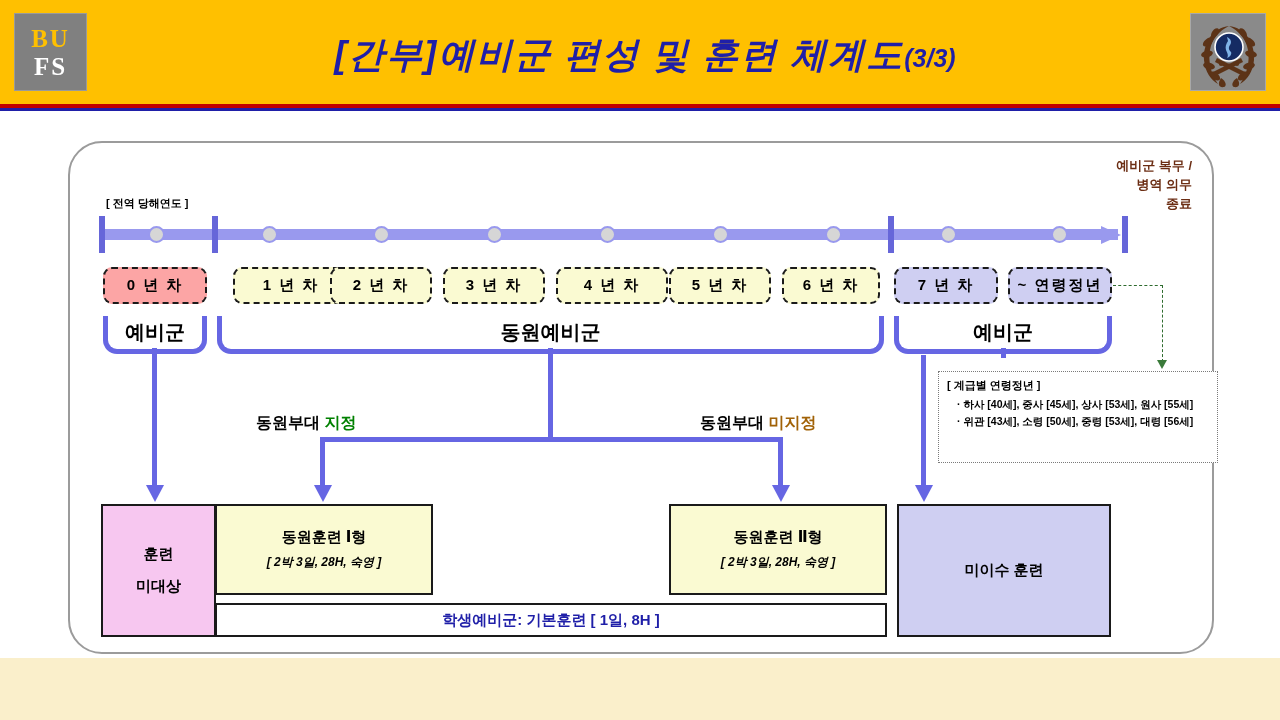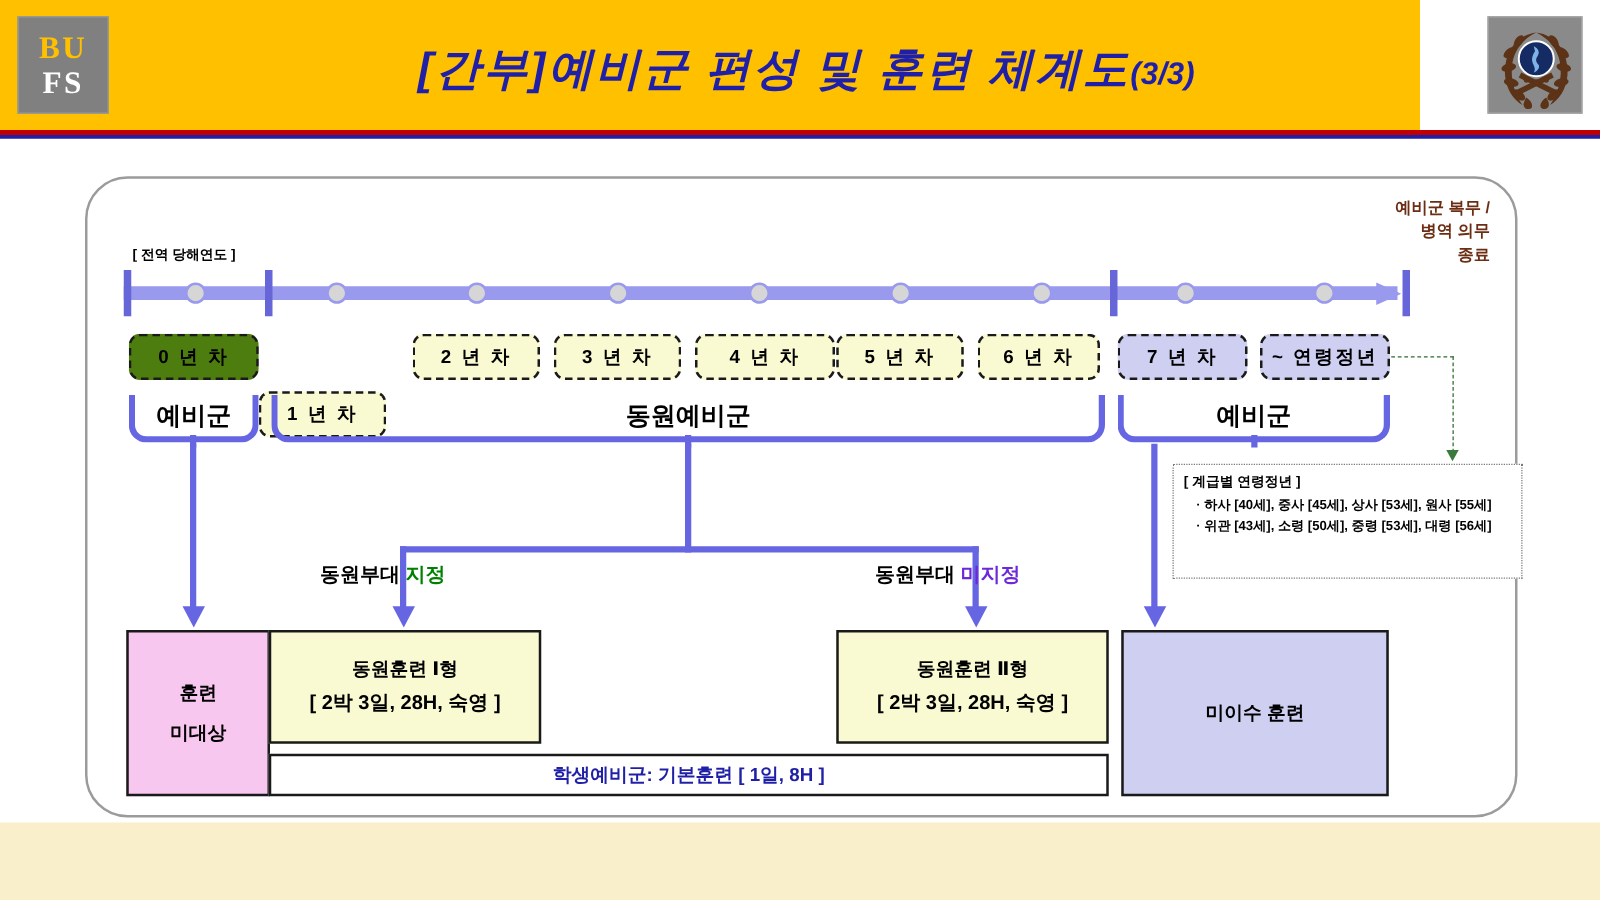--- a/index.html
+++ b/index.html
@@ -6,21 +6,21 @@
   html, body {
     width: 1280px; height: 720px;
     font-family: "Liberation Sans", "DejaVu Sans", sans-serif;
     background: #ffffff;
     overflow: hidden;
   }
   #root { position: relative; width: 1280px; height: 720px; }
 
   
   .header {
-    position: absolute; left: 0; top: 0; width: 1136px; height: 104px;
+    position: absolute; left: 0; top: 0; width: 1280px; height: 104px;
     background: #FFC000;
   }
   .header-rule-red {
     position: absolute; left: 0; top: 104px; width: 1280px; height: 4px;
     background: #C00000;
   }
   .header-rule-blue {
     position: absolute; left: 0; top: 108px; width: 1280px; height: 3px;
     background: #1F1FA8;
   }
@@ -93,21 +93,21 @@
 
   
   .ybox {
     position: absolute; top: 267px; height: 37px;
     border: 2px dashed #1a1a1a;
     border-radius: 9px;
     display: flex; align-items: center; justify-content: center;
     font-size: 15px; font-weight: bold; color: #000000;
     letter-spacing: 2px; white-space: nowrap;
   }
-  .ybox.green  { background: #4d7c0f; }
+  .ybox.green  { background: #fca5a5; }
   .ybox.yellow { background: #FAFAD2; }
   .ybox.lav    { background: #CFCFF2; }
 
   
   .brace {
     position: absolute; top: 316px; height: 38px;
     border: 5px solid #6666E3;
     border-top: none;
     border-bottom-left-radius: 14px;
     border-bottom-right-radius: 14px;
@@ -128,24 +128,24 @@
   .arrowdown {
     position: absolute; width: 0; height: 0;
     border-top: 17px solid #6666E3;
     border-left: 9px solid transparent;
     border-right: 9px solid transparent;
   }
 
   
   .branch-label {
     position: absolute; top: 413px;
-    font-size: 16px; font-weight: bold; color: #000000; white-space: nowrap; margin-top: 37px;
+    font-size: 16px; font-weight: bold; color: #000000; white-space: nowrap;
   }
   .branch-label .green-em { color: #008000; }
-  .branch-label .red-em { color: #6d28d9; text-align: center; }
+  .branch-label .red-em { color: #a16207; text-align: center; }
 
   
   .legend {
     position: absolute; left: 938px; top: 371px; width: 280px; height: 92px;
     border: 1px dotted #7a7a7a;
     background: #ffffff;
     padding: 6px 6px 0 8px;
   }
   .legend-title {
     font-size: 11px; font-weight: bold; color: #000000;
@@ -174,21 +174,21 @@
     position: absolute;
     border: 2px solid #1a1a1a;
     display: flex; flex-direction: column;
     align-items: center; justify-content: center;
     font-weight: bold; color: #000000;
   }
   .rbox.pink { background: #F7C7F0; }
   .rbox.yellow { background: #FAFAD2; }
   .rbox.lav { background: #CFCFF2; }
   .rbox .title { font-size: 15px; white-space: nowrap; }
-  .rbox .sub { font-size: 16px; margin-top: 7px; white-space: nowrap; }
+  .rbox .sub { font-size: 12px; margin-top: 7px; white-space: nowrap; font-style: italic; }
   .rbox .line2 { font-size: 15px; margin-top: 13px; white-space: nowrap; }
 
   .wide-white {
     position: absolute; left: 215px; top: 603px; width: 672px; height: 34px;
     border: 2px solid #1a1a1a; background: #ffffff;
     display: flex; align-items: center; justify-content: center;
     font-size: 15px; font-weight: bold; color: #1F1FA8; white-space: nowrap;
   }
 
   
@@ -265,21 +265,21 @@
   <div class="tl-dot" style="left:940px;"></div>
   <div class="tl-dot" style="left:1051px;"></div>
 
   <div class="tl-end-label">
     <div>예비군 복무 /</div>
     <div>병역 의무</div>
     <div>종료</div>
   </div>
 
   <div class="ybox green" style="left:103px; width:104px;">0 년 차</div>
-  <div class="ybox yellow" style="left:207px; width:102px;margin-top:46px;">1 년 차</div>
+  <div class="ybox yellow" style="left:233px; width:116px;">1 년 차</div>
   <div class="ybox yellow" style="left:330px; width:102px;">2 년 차</div>
   <div class="ybox yellow" style="left:443px; width:102px;">3 년 차</div>
   <div class="ybox yellow" style="left:556px; width:112px;">4 년 차</div>
   <div class="ybox yellow" style="left:669px; width:102px;">5 년 차</div>
   <div class="ybox yellow" style="left:782px; width:98px;">6 년 차</div>
   <div class="ybox lav" style="left:894px; width:104px;">7 년 차</div>
   <div class="ybox lav" style="left:1008px; width:104px;">~ 연령정년</div>
 
   <div class="brace" style="left:103px; width:104px;"></div>
   <div class="brace-label" style="left:103px; width:104px;">예비군</div>

